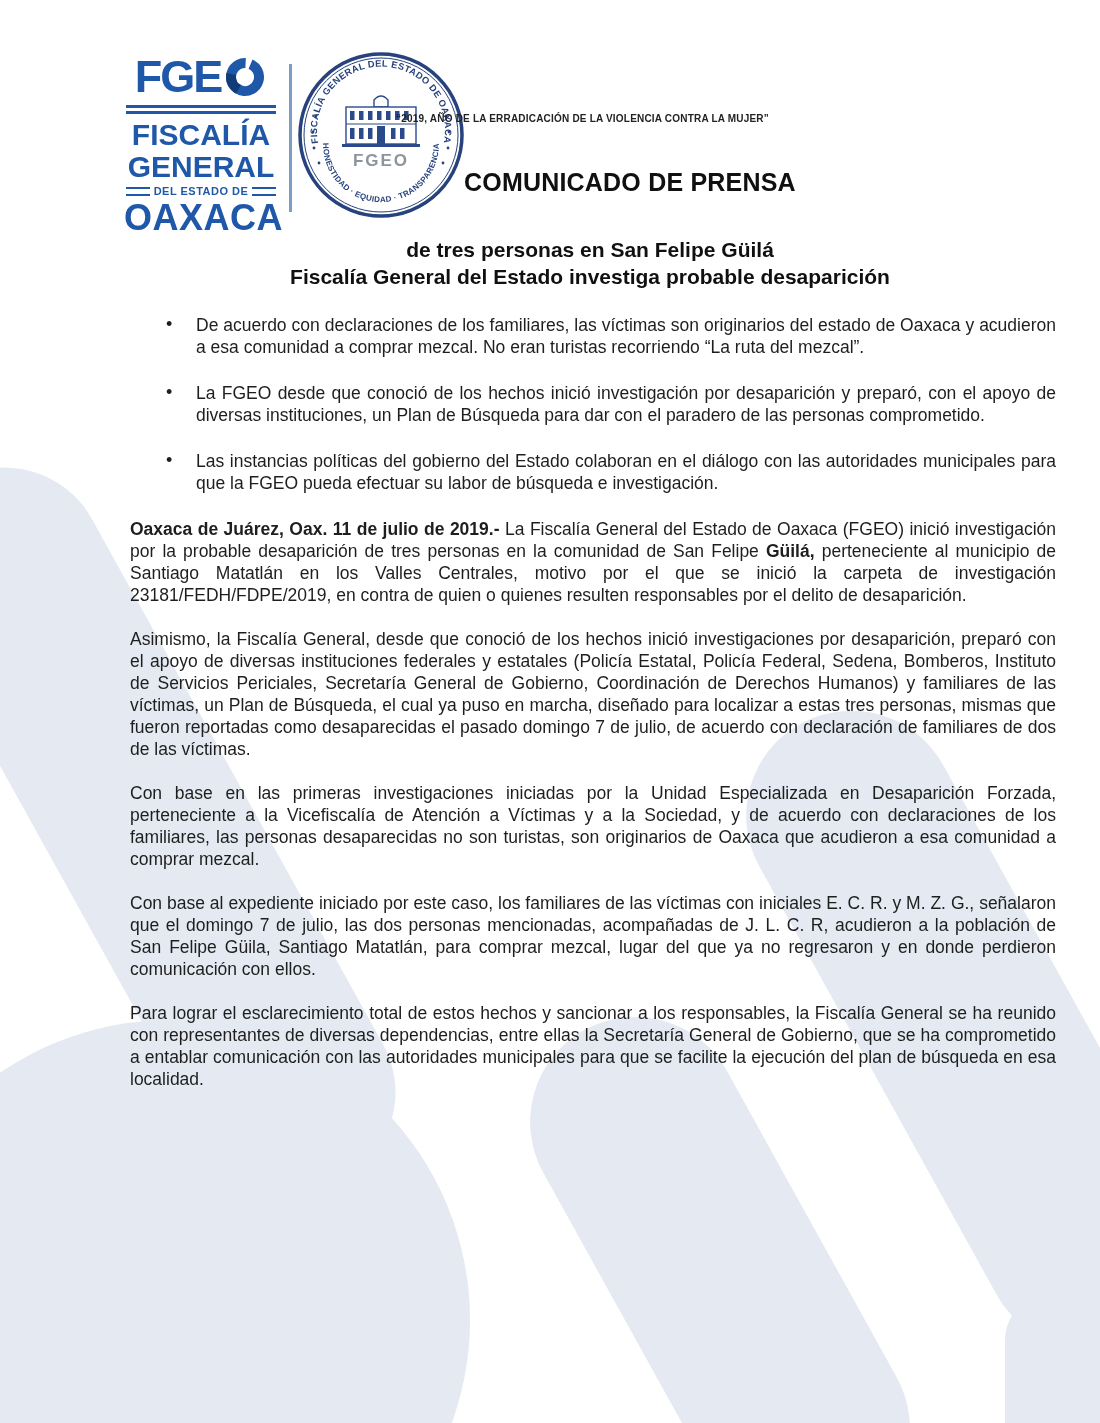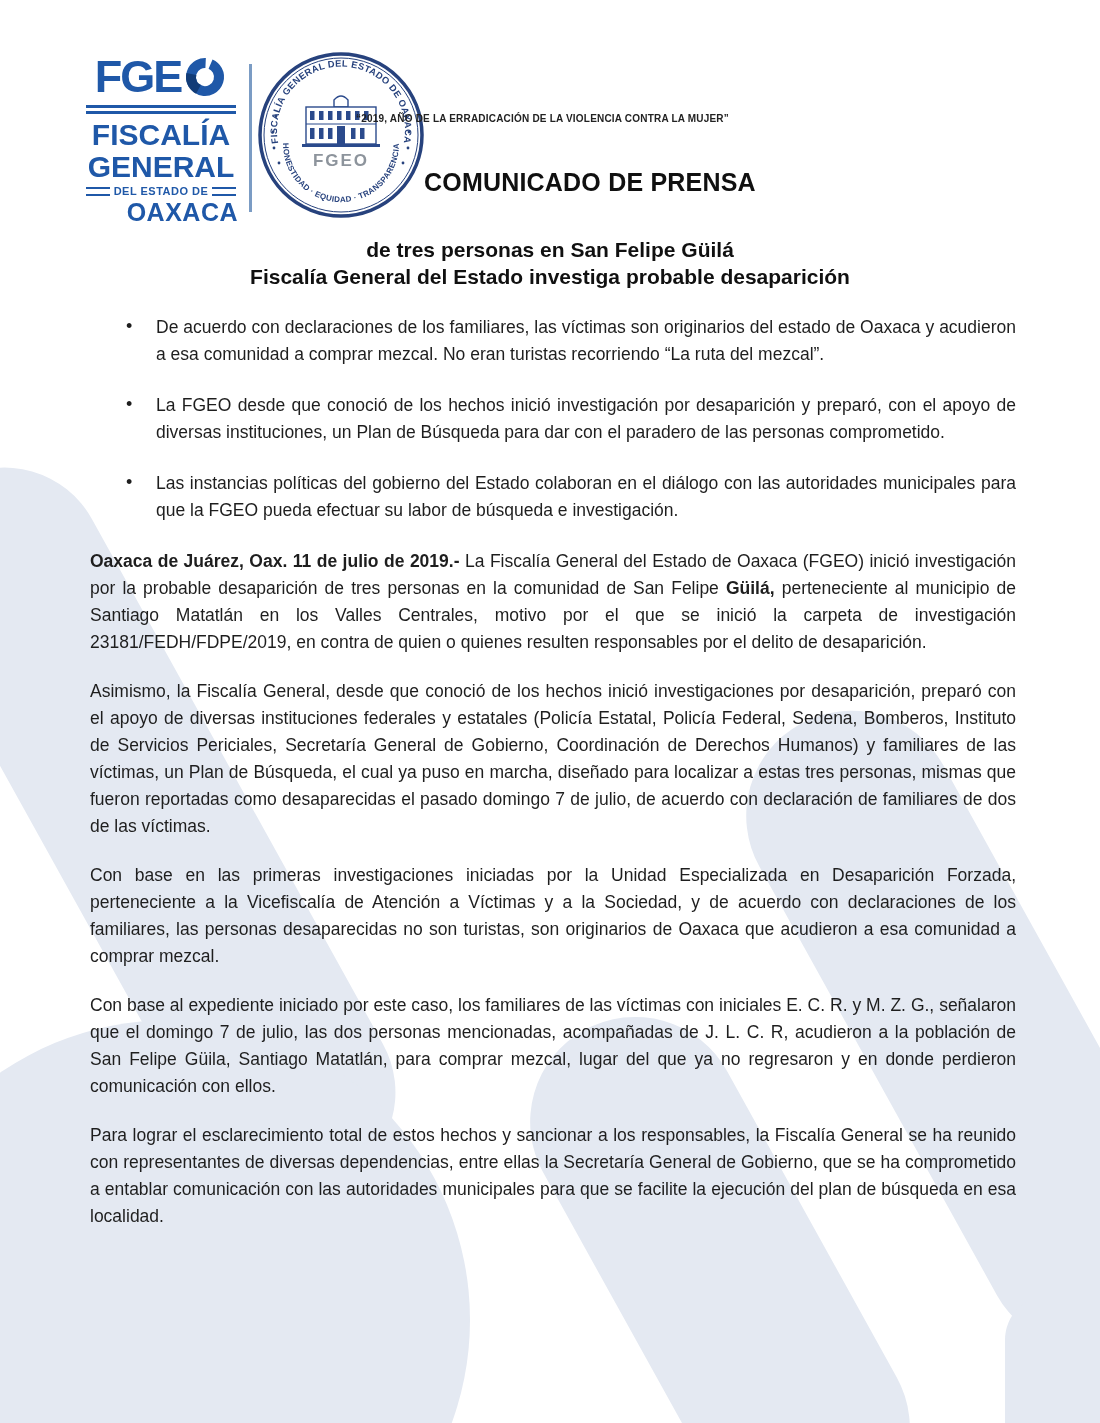--- a/index.html
+++ b/index.html
@@ -3,43 +3,43 @@
 <meta charset="utf-8">
 <style>
   html,body{margin:0;padding:0;}
   body{
     width:1100px;height:1423px;background:#ffffff;position:relative;overflow:hidden;
     font-family:"Liberation Sans", sans-serif;color:#1d1d1d;
   }
   
   .watermark{position:absolute;left:0;top:0;z-index:0;}
   
-  .content{position:relative;z-index:1;width:1004px;height:1423px;}
+  .content{position:relative;z-index:1;width:1004px;height:1423px;margin-left:40px;}
   
   .logo{position:absolute;left:84px;top:54px;width:154px;color:#1f58a8;text-align:center;}
   .fge-row{display:flex;align-items:center;justify-content:center;font-weight:bold;
            font-size:45px;line-height:1;letter-spacing:-2px;}
   .fge-row .o-icon{margin-left:2px;display:block;}
   .dbl-rule{height:3px;border-top:3px solid #1f58a8;border-bottom:3px solid #1f58a8;margin:6px 2px 5px;}
   .fiscalia,.general{font-weight:bold;font-size:30px;line-height:1.05;letter-spacing:0px;}
   .del-row{display:flex;align-items:center;gap:4px;margin:3px 2px;}
   .mini-rule{flex:1;height:5px;border-top:2px solid #1f58a8;border-bottom:2px solid #1f58a8;}
   .del-text{font-size:11px;font-weight:bold;letter-spacing:.5px;white-space:nowrap;}
-  .oaxaca{font-weight:bold;font-size:25px;line-height:1;letter-spacing:.5px;text-align:right;}
+  .oaxaca{font-weight:bold;font-size:36px;line-height:1;letter-spacing:.5px;}
   .separator{position:absolute;left:249px;top:64px;width:3px;height:148px;background:#7b9cc4;}
   .seal{position:absolute;left:256px;top:50px;}
   .quote{position:absolute;left:356px;top:113px;font-size:10px;font-weight:bold;color:#222;
          letter-spacing:.2px;white-space:nowrap;}
   .comunicado{position:absolute;left:424px;top:168px;font-size:25px;font-weight:bold;color:#101010;
               letter-spacing:.2px;text-align:center;}
   
   .doc-title{position:absolute;left:0;top:236px;width:1100px;text-align:center;font-weight:bold;
              font-size:21px;line-height:27px;color:#101010;}
   
-  .body-copy{position:absolute;left:90px;top:314px;width:926px;font-size:17.5px;line-height:27px;
+  .body-copy{position:absolute;left:90px;top:314px;width:926px;font-size:17.5px;line-height:22px;
              text-align:justify;color:#1e1e1e;}
   ul.bullets{margin:0;padding:0 0 0 36px;list-style:none;}
   ul.bullets li{position:relative;padding-left:30px;margin-bottom:24px;}
   ul.bullets li::before{content:"\2022";position:absolute;left:0;top:-1px;font-size:18px;}
   .body-copy p{margin:0 0 22px 0;}
   .body-copy p.last{margin-bottom:0;}
   b{font-weight:bold;}
 </style>
 </head>
 <body>

